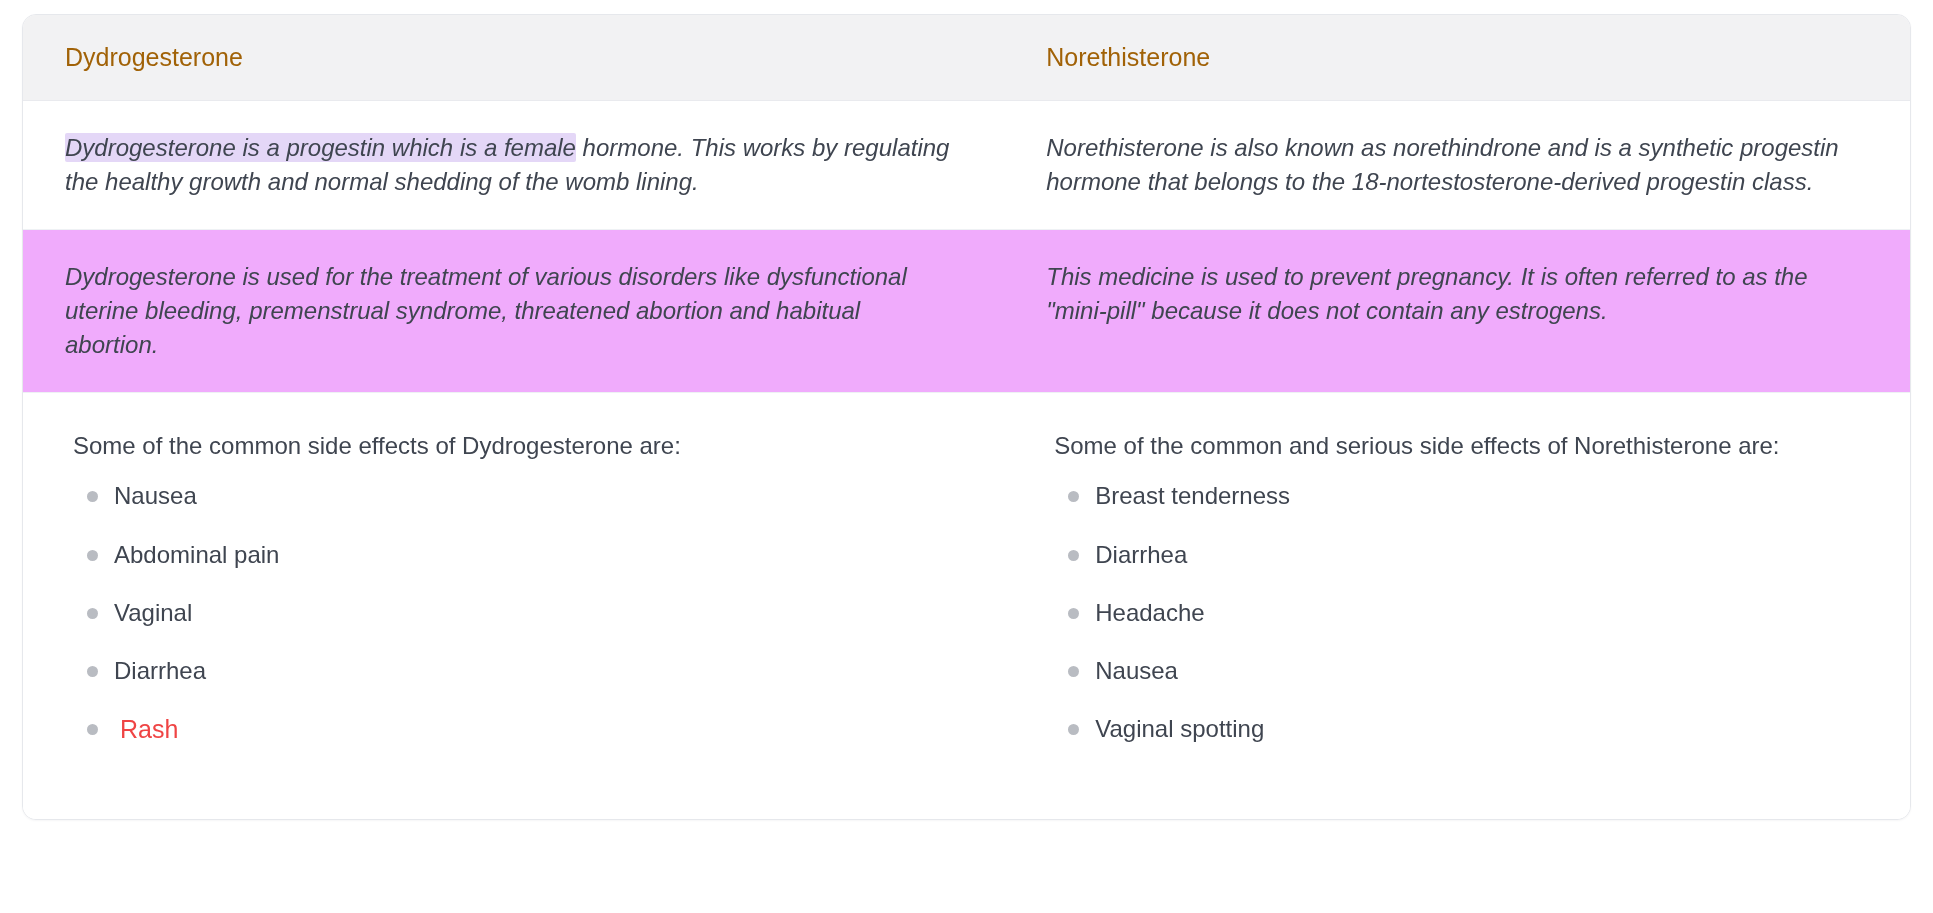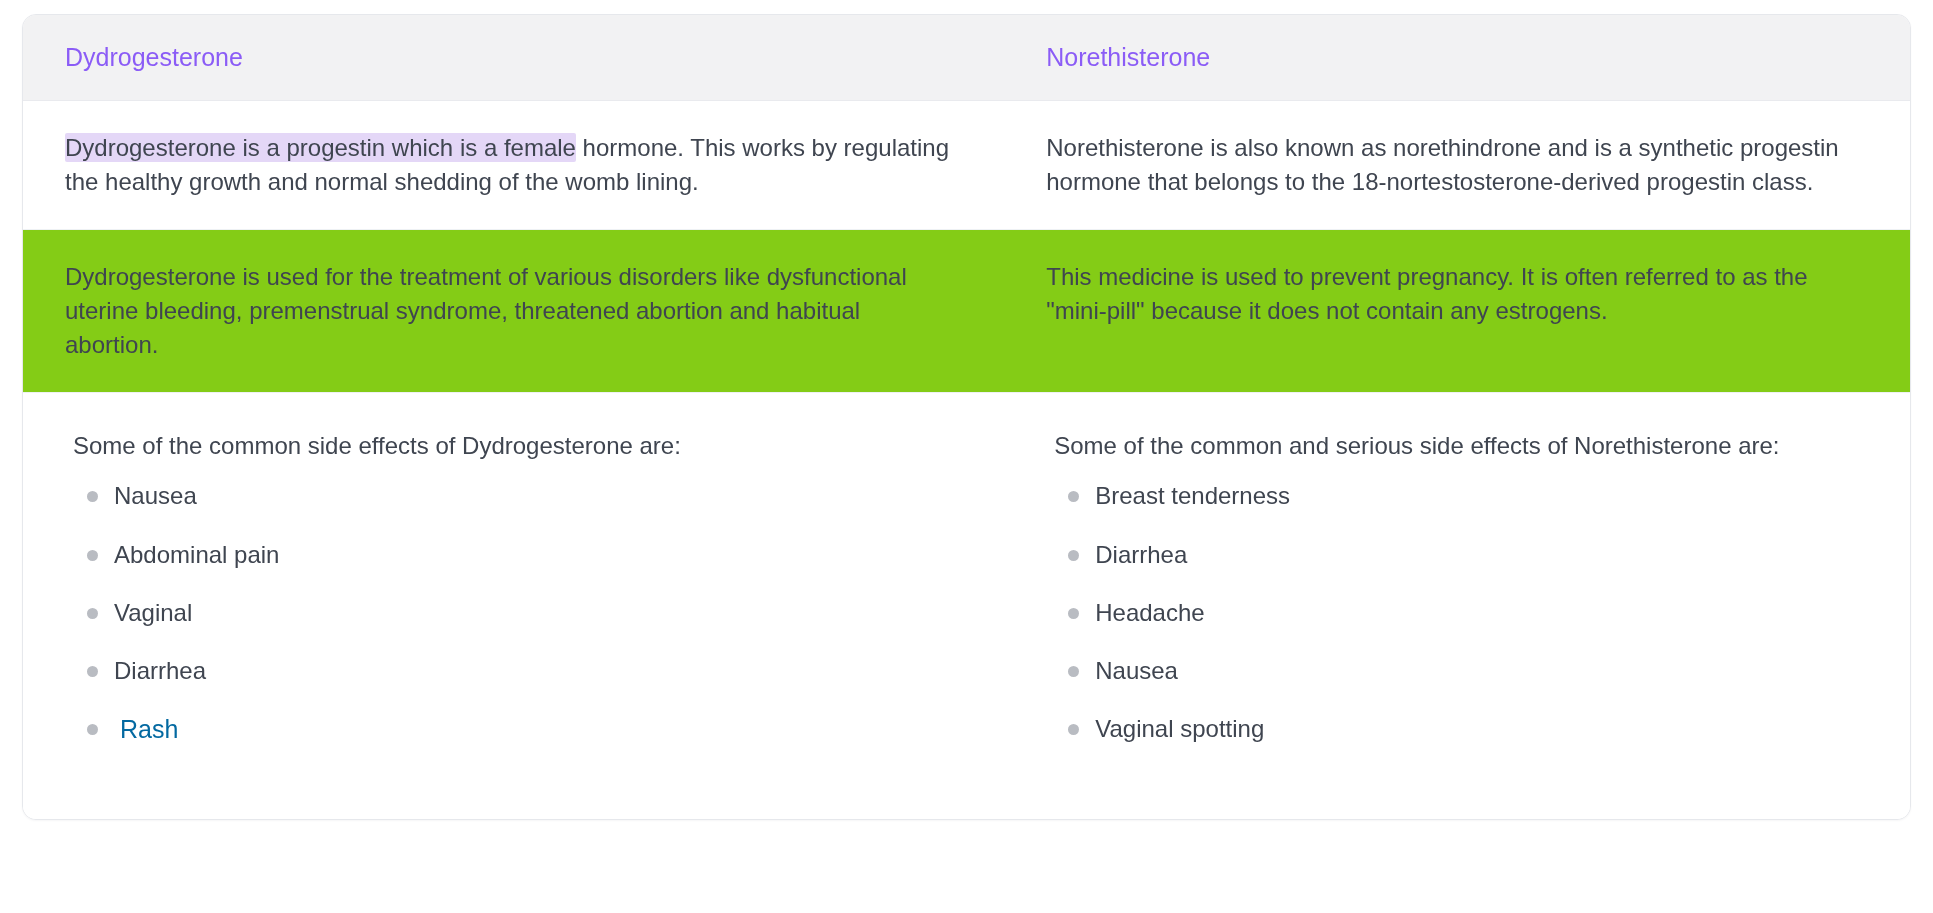--- a/index.html
+++ b/index.html
@@ -31,35 +31,35 @@
     width: 100%;
     border-collapse: collapse;
     table-layout: fixed;
   }
 
   .table th {
     background: #f2f2f3;
     text-align: left;
     font-weight: 400;
     font-size: 25px;
-    color: #8b5cf6;
+    color: #a16207;
     padding: 28px 0 28px 42px;
     border-bottom: 1px solid #e9eaee;
   }
 
   .table td {
     vertical-align: top;
     font-size: 24px;
     line-height: 1.42;
     color: #3f4550;
     padding: 30px 48px 30px 42px;
   }
 
   .row-alt td {
-    background: #84cc16;
+    background: #f0abfc;
     border-top: 1px solid #eef1f4;
     border-bottom: 1px solid #eef1f4;
   }
 
   .row-plain td {
     background: #ffffff;
   }
 
   .col-left { width: 52%; }
   .col-right { width: 48%; }
@@ -67,20 +67,21 @@
   .cell-right { padding-left: 8px; }
 
   .highlight {
     background: #e4d7f7;
     border-radius: 2px;
     padding: 1px 0;
   }
 
   .para {
     margin: 0;
+    font-style: italic;
   }
 
   .list-intro {
     margin: 0 0 14px 8px;
   }
 
   ul.effects {
     list-style: none;
     margin: 16px;
     padding: 0;
@@ -103,21 +104,21 @@
     left: 6px;
     top: 12px;
     width: 11px;
     height: 11px;
     border-radius: 50%;
     background: #b9bcc2;
     display: inline-block;
   }
 
   ul.effects li.link-item a {
-    color: #0369a1;
+    color: #ef4444;
     text-decoration: none;
     font-size: 25px;
     padding-left: 6px;
     display: inline-block;
   }
 
   .row-effects td {
     padding-top: 36px;
     padding-bottom: 56px;
   }

